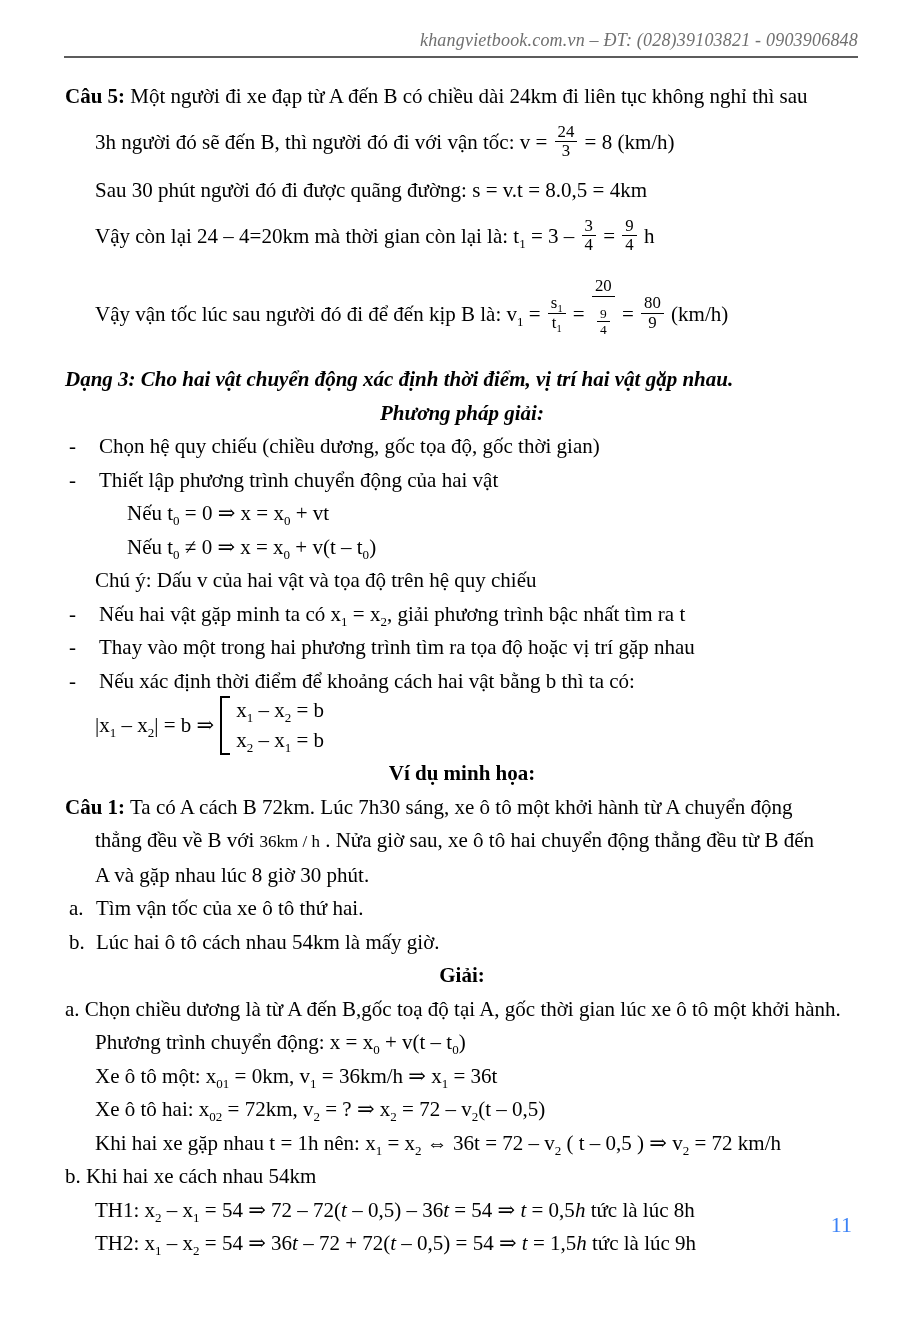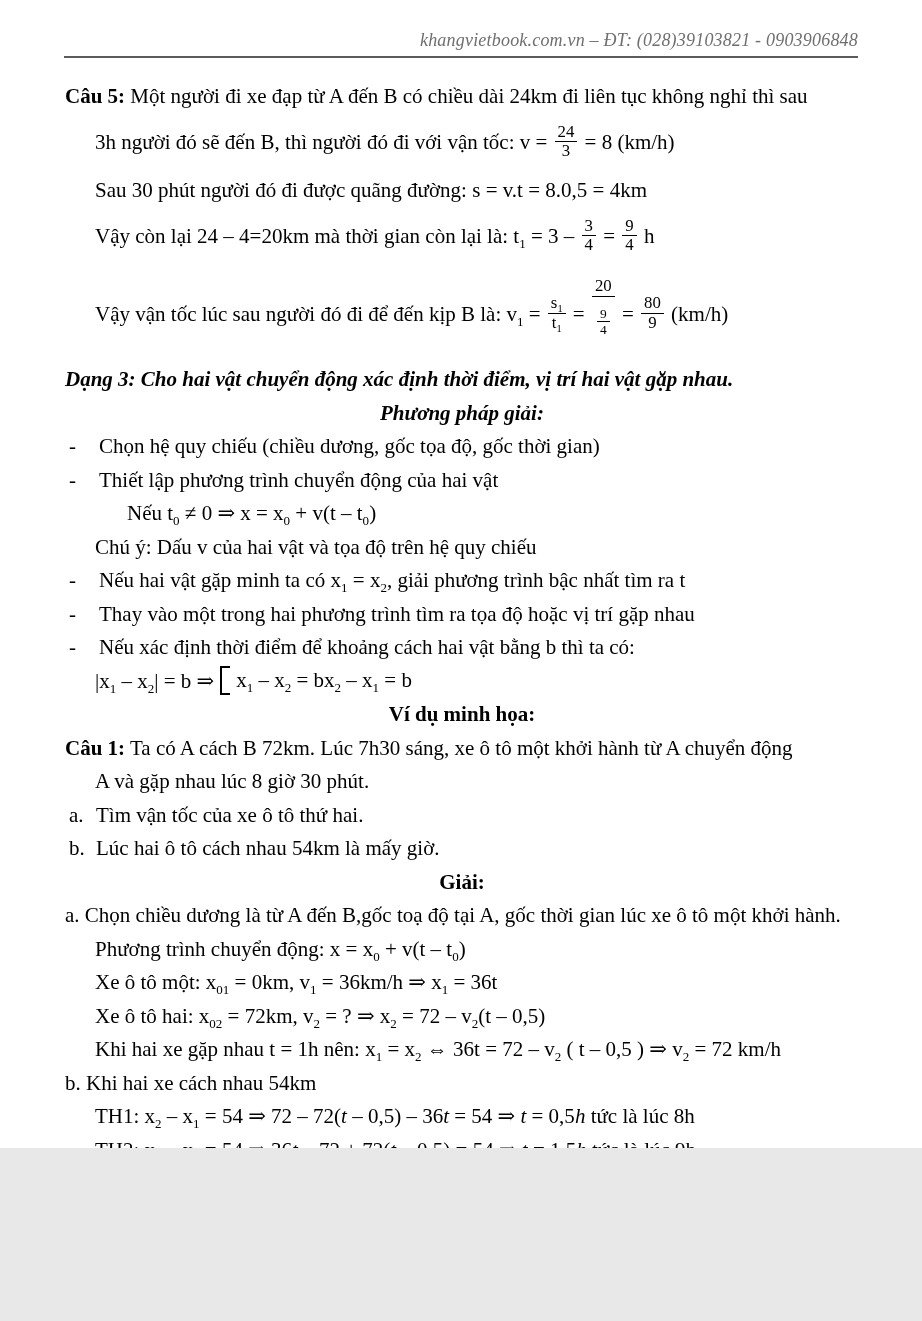--- a/index.html
+++ b/index.html
@@ -1,16 +1,16 @@
 <!DOCTYPE html>
 <html><head>
 <meta charset="utf-8">
 <style>
   html,body{margin:0;padding:0;background:#e8e8e8;}
-  .page{position:relative;width:922px;height:1148px;background:#ffffff;margin:0 auto;
+  .page{position:relative;width:922px;height:1321px;background:#ffffff;margin:0 auto;
         font-family:"Liberation Serif","DejaVu Serif",serif;color:#000;overflow:hidden;}
   .header{position:absolute;top:30px;left:64px;right:64px;text-align:right;
           font-style:italic;color:#6f6f6f;font-size:18px;
           border-bottom:2px solid #5c5c5c;padding-bottom:5px;letter-spacing:0.2px;}
   .content{position:absolute;top:80px;left:65px;width:794px;}
   .line{font-size:21px;line-height:33.5px;}
   .p0{padding-left:0;}
   .p1{padding-left:30px;}
   .p2{padding-left:62px;}
   .center{text-align:center;}
@@ -23,21 +23,21 @@
   .seg-bi{font-weight:bold;font-style:italic;}
   .seg-i{font-style:italic;}
   .seg-ms{font-size:17px;}
   .sb sub{font-size:0.62em;line-height:0;}
   .frac{display:inline-block;vertical-align:middle;text-align:center;
         font-size:0.8em;line-height:1.12;margin:11px 2px;position:relative;top:-2px;}
   .frac .num{display:block;border-bottom:1.4px solid #000;padding:0 3px;}
   .frac .den{display:block;padding:0 3px;}
   .cases{display:inline-flex;vertical-align:middle;align-items:stretch;margin-left:6px;position:relative;top:-2px;}
   .cases .bracket{width:8px;border:2px solid #000;border-right:none;margin-right:6px;}
-  .case-rows{display:inline-flex;text-align:right;row-gap:1px;}
+  .case-rows{display:inline-flex;flex-direction:column;text-align:right;row-gap:1px;}
   .case-row{line-height:29px;}
   .page-number{position:absolute;top:1212px;right:70px;font-size:22px;color:#3b82f6;}
 </style>
 </head>
 <body>
 
 <div class="page">
   <div class="header">khangvietbook.com.vn – ĐT: (028)39103821 - 0903906848</div>
   <div class="content">
       <div class="line p0"><span class="body"><span class="seg-b">Câu 5:</span><span class="seg-t"> Một người đi xe đạp từ A đến B có chiều dài 24km đi liên tục không nghỉ thì sau</span></span></div>
@@ -48,20 +48,21 @@
       <div class="line p0"><span class="body"><span class="seg-bi">Dạng 3: Cho hai vật chuyển động xác định thời điểm, vị trí hai vật gặp nhau.</span></span></div>
       <div class="line center"><span class="body"><span class="seg-bi">Phương pháp giải:</span></span></div>
       <div class="line bullet flexline">
         <span class="marker">-</span>
         <span class="body"><span class="seg-t">Chọn hệ quy chiếu (chiều dương, gốc tọa độ, gốc thời gian)</span></span>
       </div>
       <div class="line bullet flexline">
         <span class="marker">-</span>
         <span class="body"><span class="seg-t">Thiết lập phương trình chuyển động của hai vật</span></span>
       </div>
+      <div class="line p2"><span class="body"><span class="seg-t">Nếu  </span><span class="sb"><span>t</span><sub>0</sub></span><span class="seg-m"> = 0 ⇒ x = </span><span class="sb"><span>x</span><sub>0</sub></span><span class="seg-m"> + vt</span></span></div>
       <div class="line p2"><span class="body"><span class="seg-t">Nếu  </span><span class="sb"><span>t</span><sub>0</sub></span><span class="seg-m"> ≠ 0 ⇒ x = </span><span class="sb"><span>x</span><sub>0</sub></span><span class="seg-m"> + v(t – </span><span class="sb"><span>t</span><sub>0</sub></span><span class="seg-m">)</span></span></div>
       <div class="line p1"><span class="body"><span class="seg-t">Chú ý: Dấu v của hai vật và tọa độ trên hệ quy chiếu</span></span></div>
       <div class="line bullet flexline">
         <span class="marker">-</span>
         <span class="body"><span class="seg-t">Nếu hai vật gặp minh ta có </span><span class="sb"><span>x</span><sub>1</sub></span><span class="seg-m"> = </span><span class="sb"><span>x</span><sub>2</sub></span><span class="seg-t">, giải phương trình bậc nhất tìm ra t</span></span>
       </div>
       <div class="line bullet flexline">
         <span class="marker">-</span>
         <span class="body"><span class="seg-t">Thay vào một trong hai phương trình tìm ra tọa độ hoặc vị trí gặp nhau</span></span>
       </div>
@@ -71,20 +72,21 @@
       </div>
       <div class="line p1"><span class="body"><span class="seg-m">|</span><span class="sb"><span>x</span><sub>1</sub></span><span class="seg-m"> – </span><span class="sb"><span>x</span><sub>2</sub></span><span class="seg-m">| = b ⇒</span><span class="cases">
             <span class="bracket"></span>
             <span class="case-rows">
               <span class="case-row"><span class="sb"><span>x</span><sub>1</sub></span><span class="seg-m"> – </span><span class="sb"><span>x</span><sub>2</sub></span><span class="seg-m"> = b</span></span>
               <span class="case-row"><span class="sb"><span>x</span><sub>2</sub></span><span class="seg-m"> – </span><span class="sb"><span>x</span><sub>1</sub></span><span class="seg-m"> = b</span></span>
             </span>
           </span></span></div>
       <div class="line center"><span class="body"><span class="seg-b">Ví dụ minh họa:</span></span></div>
       <div class="line p0"><span class="body"><span class="seg-b">Câu 1:</span><span class="seg-t"> Ta có A cách B 72km. Lúc 7h30 sáng, xe ô tô một khởi hành từ A chuyển động</span></span></div>
+      <div class="line p1"><span class="body"><span class="seg-t">thẳng đều về B với </span><span class="seg-ms">36km / h</span><span class="seg-t"> . Nửa giờ sau, xe ô tô hai chuyển động thẳng đều từ B đến</span></span></div>
       <div class="line p1"><span class="body"><span class="seg-t">A và gặp nhau lúc 8 giờ 30 phút.</span></span></div>
       <div class="line alpha flexline">
         <span class="marker">a.</span>
         <span class="body"><span class="seg-t">Tìm vận tốc của xe ô tô thứ hai.</span></span>
       </div>
       <div class="line alpha flexline">
         <span class="marker">b.</span>
         <span class="body"><span class="seg-t">Lúc hai ô tô cách nhau 54km là mấy giờ.</span></span>
       </div>
       <div class="line center"><span class="body"><span class="seg-b">Giải:</span></span></div>

